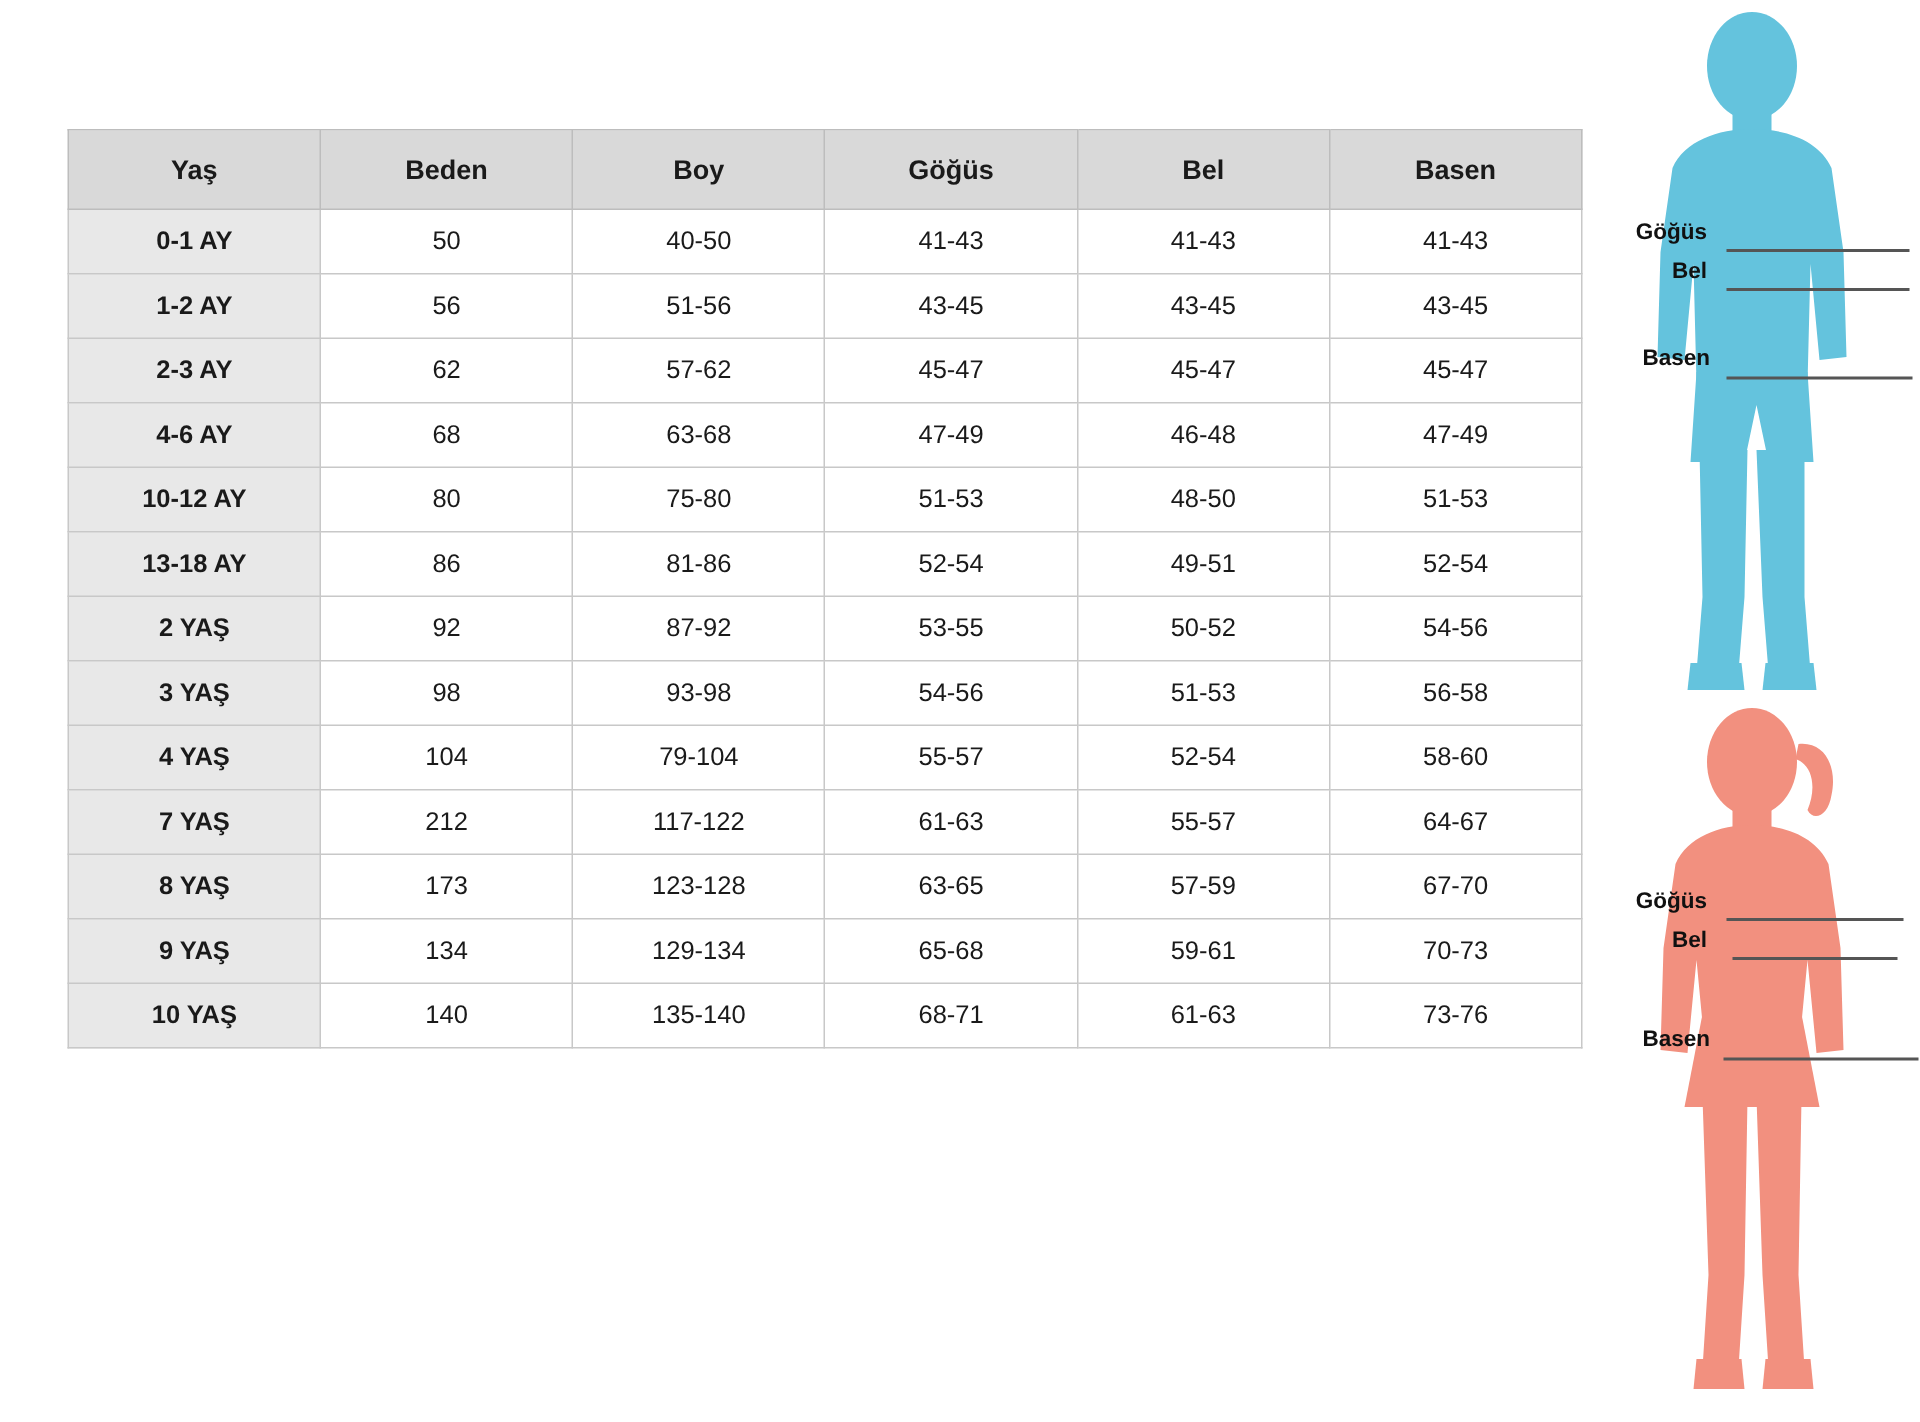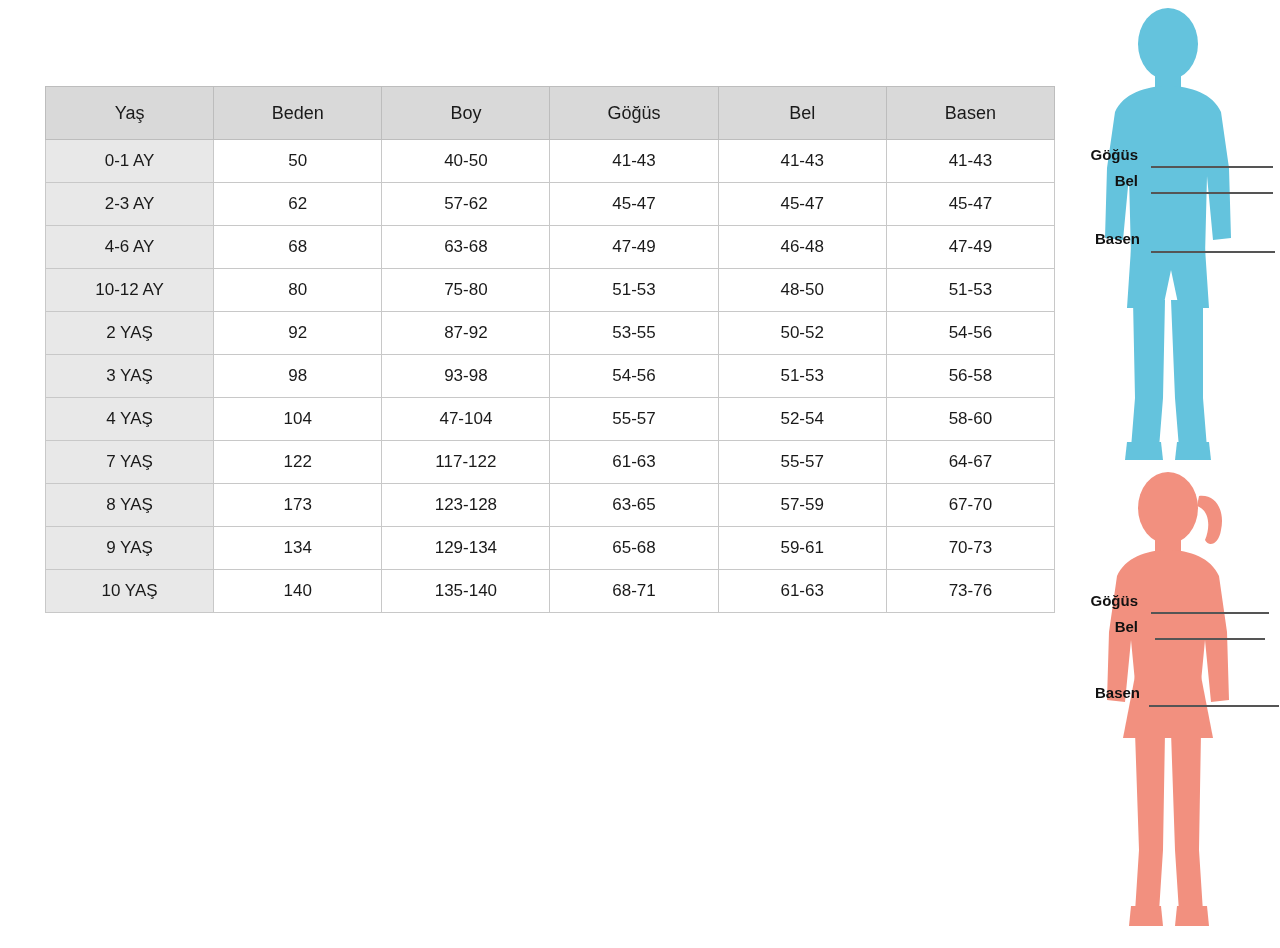--- a/index.html
+++ b/index.html
@@ -31,31 +31,32 @@
   table.size-table td {
     border: 1px solid #c8c8c8;
     text-align: center;
     font-size: 17px;
     color: #1a1a1a;
     height: 42px;
     padding: 0;
   }
   table.size-table thead th {
     background: #d9d9d9;
-    font-weight: normal;
+    font-weight: bold;
     font-size: 18px;
     height: 52px;
     border-color: #bdbdbd;
   }
   table.size-table tbody td {
     background: #ffffff;
     font-weight: normal;
   }
   table.size-table tbody td.first-col {
     background: #e8e8e8;
+    font-weight: bold;
   }
 
   
   #figures {
     position: absolute;
     left: 1055px;
     top: 0;
     width: 225px;
     height: 948px;
   }
@@ -105,20 +106,28 @@
     <tbody>
       <tr>
         <td class="first-col">0-1 AY</td>
         <td>50</td>
         <td>40-50</td>
         <td>41-43</td>
         <td>41-43</td>
         <td>41-43</td>
       </tr>
       <tr>
+        <td class="first-col">1-2 AY</td>
+        <td>56</td>
+        <td>51-56</td>
+        <td>43-45</td>
+        <td>43-45</td>
+        <td>43-45</td>
+      </tr>
+      <tr>
         <td class="first-col">2-3 AY</td>
         <td>62</td>
         <td>57-62</td>
         <td>45-47</td>
         <td>45-47</td>
         <td>45-47</td>
       </tr>
       <tr>
         <td class="first-col">4-6 AY</td>
         <td>68</td>
@@ -129,46 +138,54 @@
       </tr>
       <tr>
         <td class="first-col">10-12 AY</td>
         <td>80</td>
         <td>75-80</td>
         <td>51-53</td>
         <td>48-50</td>
         <td>51-53</td>
       </tr>
       <tr>
+        <td class="first-col">13-18 AY</td>
+        <td>86</td>
+        <td>81-86</td>
+        <td>52-54</td>
+        <td>49-51</td>
+        <td>52-54</td>
+      </tr>
+      <tr>
         <td class="first-col">2 YAŞ</td>
         <td>92</td>
         <td>87-92</td>
         <td>53-55</td>
         <td>50-52</td>
         <td>54-56</td>
       </tr>
       <tr>
         <td class="first-col">3 YAŞ</td>
         <td>98</td>
         <td>93-98</td>
         <td>54-56</td>
         <td>51-53</td>
         <td>56-58</td>
       </tr>
       <tr>
         <td class="first-col">4 YAŞ</td>
         <td>104</td>
-        <td>47-104</td>
+        <td>79-104</td>
         <td>55-57</td>
         <td>52-54</td>
         <td>58-60</td>
       </tr>
       <tr>
         <td class="first-col">7 YAŞ</td>
-        <td>122</td>
+        <td>212</td>
         <td>117-122</td>
         <td>61-63</td>
         <td>55-57</td>
         <td>64-67</td>
       </tr>
       <tr>
         <td class="first-col">8 YAŞ</td>
         <td>173</td>
         <td>123-128</td>
         <td>63-65</td>

